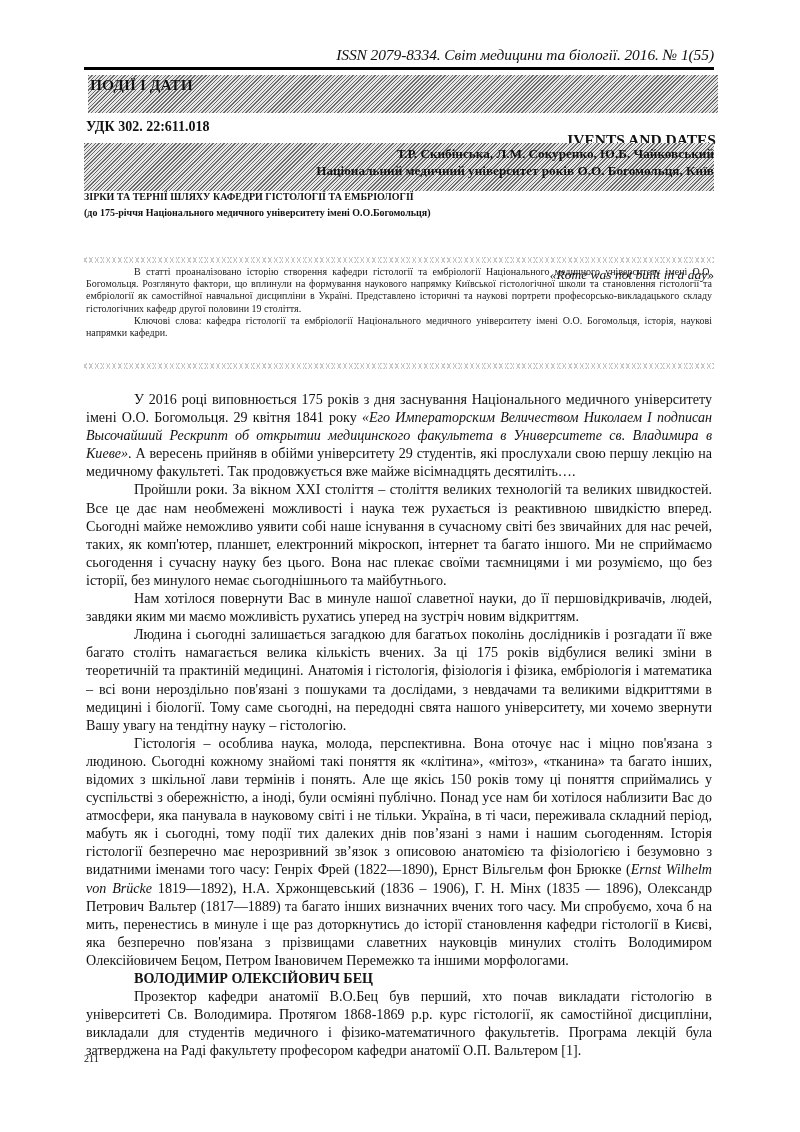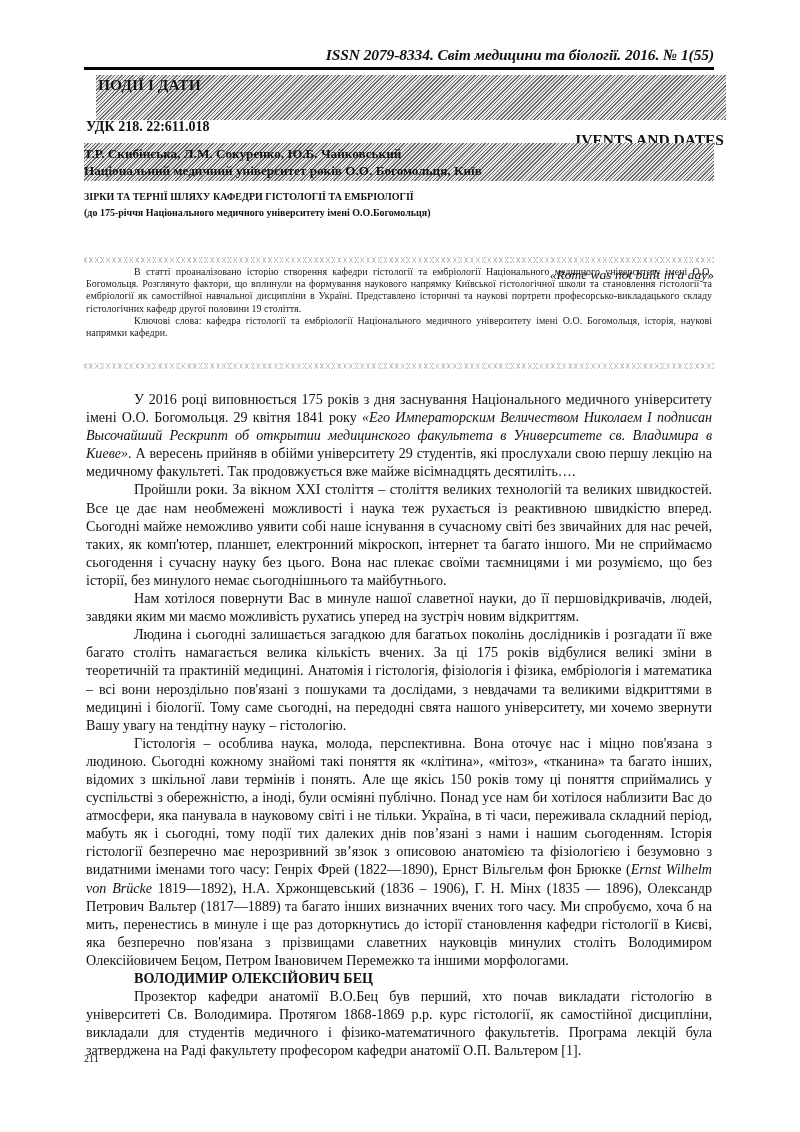--- a/index.html
+++ b/index.html
@@ -1,30 +1,30 @@
 <!DOCTYPE html>
 <html><head>
 <meta charset="utf-8">
 <style>
   html, body { margin:0; padding:0; background:#ffffff; }
   body { width:800px; height:1132px; position:relative; overflow:hidden;
          font-family:"Liberation Serif", serif; color:#111; }
   .page { position:absolute; left:84px; top:0; width:630px; }
-  .journal-header { position:absolute; top:46px; right:0; font-style:italic; font-weight:bold;
+  .journal-header { position:absolute; top:46px; right:0; font-style:italic; font-weight:normal;
          font-size:15.5px; white-space:nowrap; letter-spacing:-0.1px; }
   .header-rule { position:absolute; top:67px; left:0; width:630px; height:3px; background:#000; }
   .hatch { background-color:#cfcfcf;
            background-image:repeating-linear-gradient(135deg, #6a6a6a 0 1px, #e6e6e6 1px 2.6px); }
-  .section-bar { position:absolute; top:75px; left:12px; width:630px; height:45px; }
+  .section-bar { position:absolute; top:75px; left:4px; width:630px; height:38px; }
   .section-ua { position:absolute; left:2px; top:1px; font-weight:bold; font-size:15.5px;
          color:#111; text-shadow:0 0 1px #fff; }
   .section-en { position:absolute; right:2px; top:19px; font-weight:bold; font-size:15.5px;
          color:#111; text-shadow:0 0 1px #fff;margin-top:37px; }
   .udk { position:absolute; top:119px; left:2px; font-weight:bold; font-size:14px; }
-  .authors-bar { position:absolute; top:143px; left:0; width:630px; height:38px; text-align:left;
+  .authors-bar { position:absolute; top:143px; left:0; width:630px; height:48px; text-align:right;
          font-weight:bold; font-size:13.2px; line-height:17px; }
   .authors-bar div { padding-top:2px; }
   .authors-bar div + div { padding-top:0; }
   .title { position:absolute; top:189px; left:0; width:630px; text-align:left; font-weight:bold;
          font-size:10px; line-height:16px; }
   .epigraph { position:absolute; top:233px; right:0; font-style:italic; font-size:13.5px;margin-top:34px; }
   .wavy { position:absolute; left:0; width:630px; height:6px;
           background-image:repeating-linear-gradient(60deg, transparent 0 2px, #c8c8c8 2px 3px, transparent 3px 5px),
                            repeating-linear-gradient(120deg, transparent 0 2px, #c8c8c8 2px 3px, transparent 3px 5px); }
   .wavy.top { top:257px; }
@@ -46,21 +46,21 @@
 <div class="page">
 
   <div class="journal-header">ISSN 2079-8334. Світ медицини та біології. 2016. № 1(55)</div>
   <div class="header-rule"></div>
 
   <div class="section-bar hatch">
     <div class="section-ua">ПОДІЇ І ДАТИ</div>
     <div class="section-en">IVENTS AND DATES</div>
   </div>
 
-  <div class="udk">УДК 218. 22:611.018</div>
+  <div class="udk">УДК 302. 22:611.018</div>
 
   <div class="authors-bar hatch">
     <div>Т.Р. Скибінська, Л.М. Сокуренко, Ю.Б. Чайковський</div>
     <div>Національний медичний університет років О.О. Богомольця, Київ</div>
   </div>
 
   <div class="title">
     <div>ЗІРКИ ТА ТЕРНІЇ ШЛЯХУ КАФЕДРИ ГІСТОЛОГІЇ ТА ЕМБРІОЛОГІЇ</div>
     <div>(до 175-річчя Національного медичного університету імені О.О.Богомольця)</div>
   </div>

